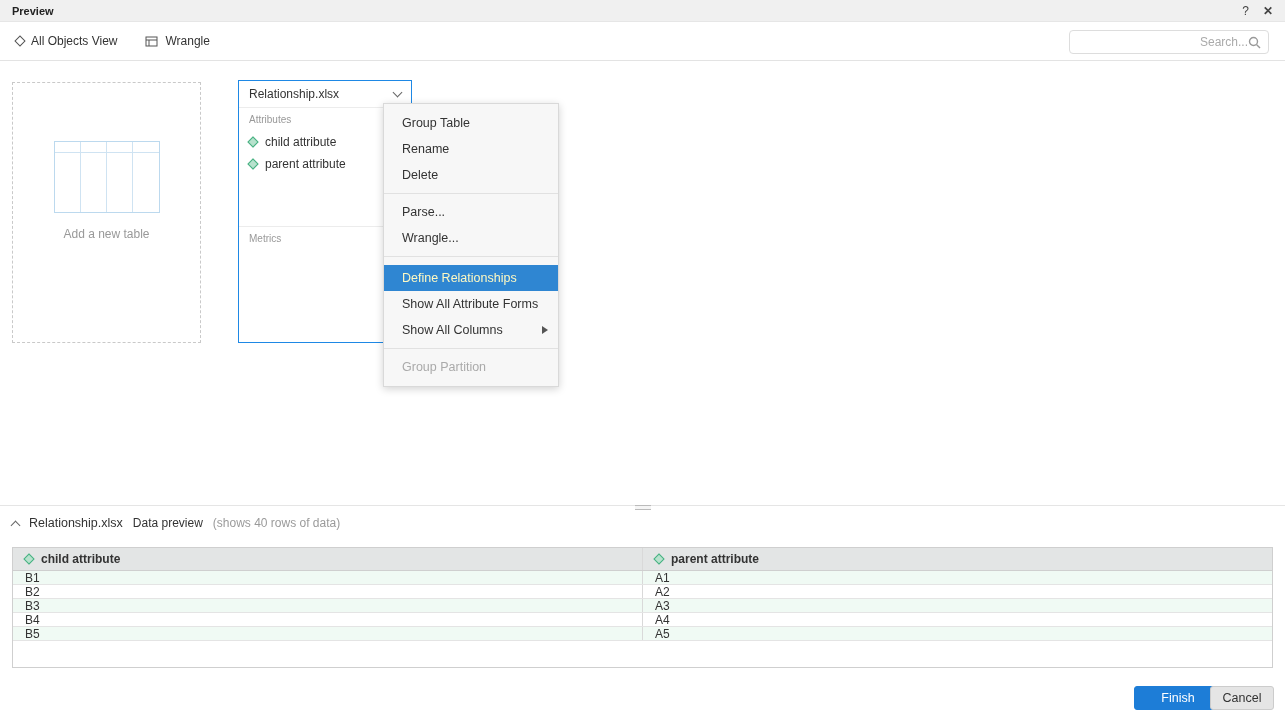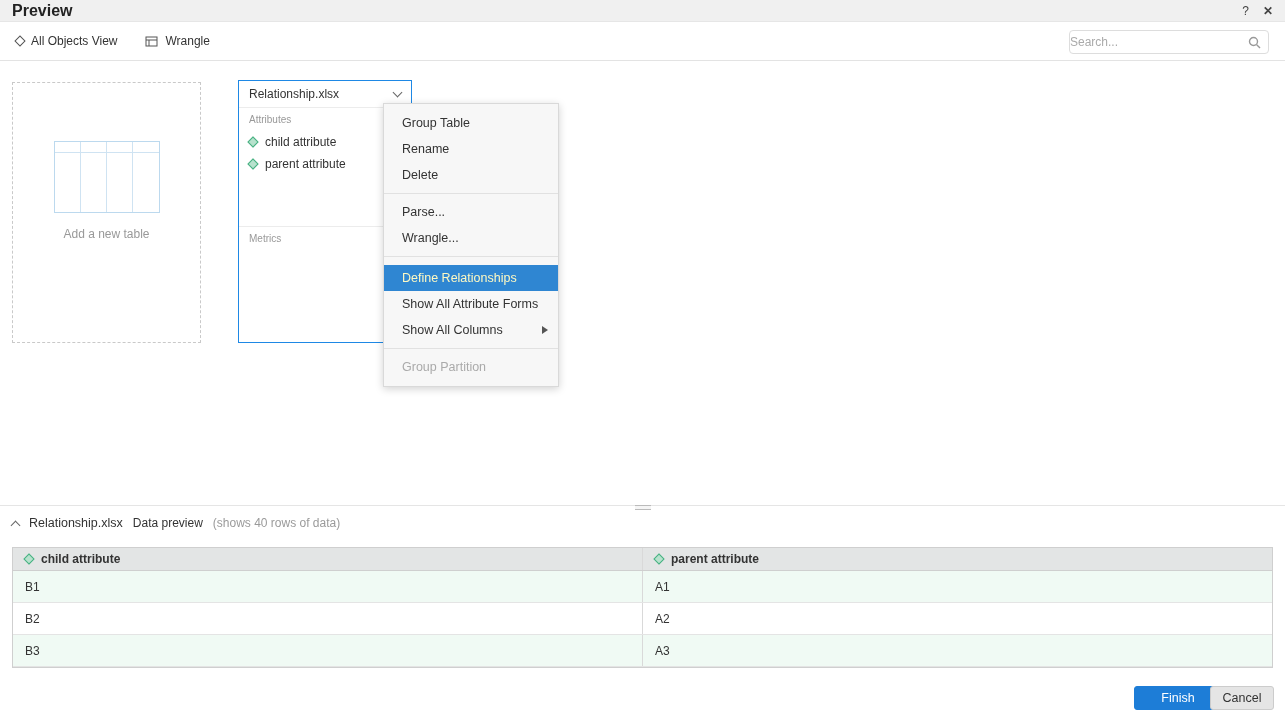--- a/index.html
+++ b/index.html
@@ -12,21 +12,21 @@
     position: relative;
     overflow: hidden;
   }
 
   
   .titlebar {
     position: absolute; left:0; top:0; width:1285px; height:22px;
     background:#f0f0f0; display:flex; align-items:center;
     padding:0 12px; border-bottom:1px solid #e6e6e6;
   }
-  .titlebar .title { font-weight:bold; font-size:16px; color:#222; }
+  .titlebar .title { font-weight:bold; font-size:11px; color:#222; }
   .titlebar-right { margin-left:auto; display:flex; gap:14px; align-items:center; }
   .titlebar-right span { color:#444; font-size:12px; cursor:default; }
   .titlebar-right .close { font-weight:bold; }
 
   
   .toolbar {
     position:absolute; left:0; top:22px; width:1285px; height:39px;
     background:#ffffff; border-bottom:1px solid #e3e3e3;
     display:flex; align-items:center; padding:0 16px; gap:28px;
   }
@@ -35,21 +35,21 @@
     width:8px; height:8px; border:1px solid #555; transform:rotate(45deg);
     display:inline-block; background:transparent;
   }
   .search-box {
     position:absolute; right:16px; top:8px; width:200px; height:24px;
     border:1px solid #ddd; border-radius:4px; background:#fff;
     display:flex; align-items:center;
   }
   .search-box input {
     border:none; outline:none; flex:1; height:100%; font-size:12px;
-    text-align:left; color:#333; background:transparent;
+    text-align:right; color:#333; background:transparent;
     font-family:"Liberation Sans", sans-serif;
   }
   .search-box input::placeholder { color:#aaa; }
   .search-icon { margin-right:7px; flex:0 0 auto; }
 
   
   .add-table-box {
     position:absolute; left:12px; top:82px; width:189px; height:261px;
     border:1px dashed #c9c9c9; background:#fff;
   }
@@ -122,21 +122,21 @@
     position:absolute; left:12px; top:516px; display:flex; align-items:center; gap:10px;
   }
   .preview-header .tname { color:#333; font-size:12.5px; }
   .preview-header .plabel { color:#333; font-size:12px; }
   .preview-header .pnote { color:#9a9a9a; font-size:12px; }
 
   .data-table {
     position:absolute; left:12px; top:547px; width:1261px; height:121px;
     border:1px solid #cfcfcf; overflow:hidden; background:#fff;
   }
-  .dt-row { display:flex; height:32px; border-bottom:1px solid #e4e4e4; }
+  .dt-row { display:flex; height:14px; border-bottom:1px solid #e4e4e4; }
   .dt-row.header { height:23px; background:#e3e5e5; border-bottom:1px solid #cfcfcf; }
   .dt-cell {
     flex:1; display:flex; align-items:center; padding:0 12px; gap:8px;
     border-right:1px solid #d9d9d9; font-size:12px; color:#333; overflow:hidden;
   }
   .dt-cell:last-child { border-right:none; }
   .dt-row.header .dt-cell { font-weight:bold; }
   .dt-row.green { background:#f0faf4; }
 
   

